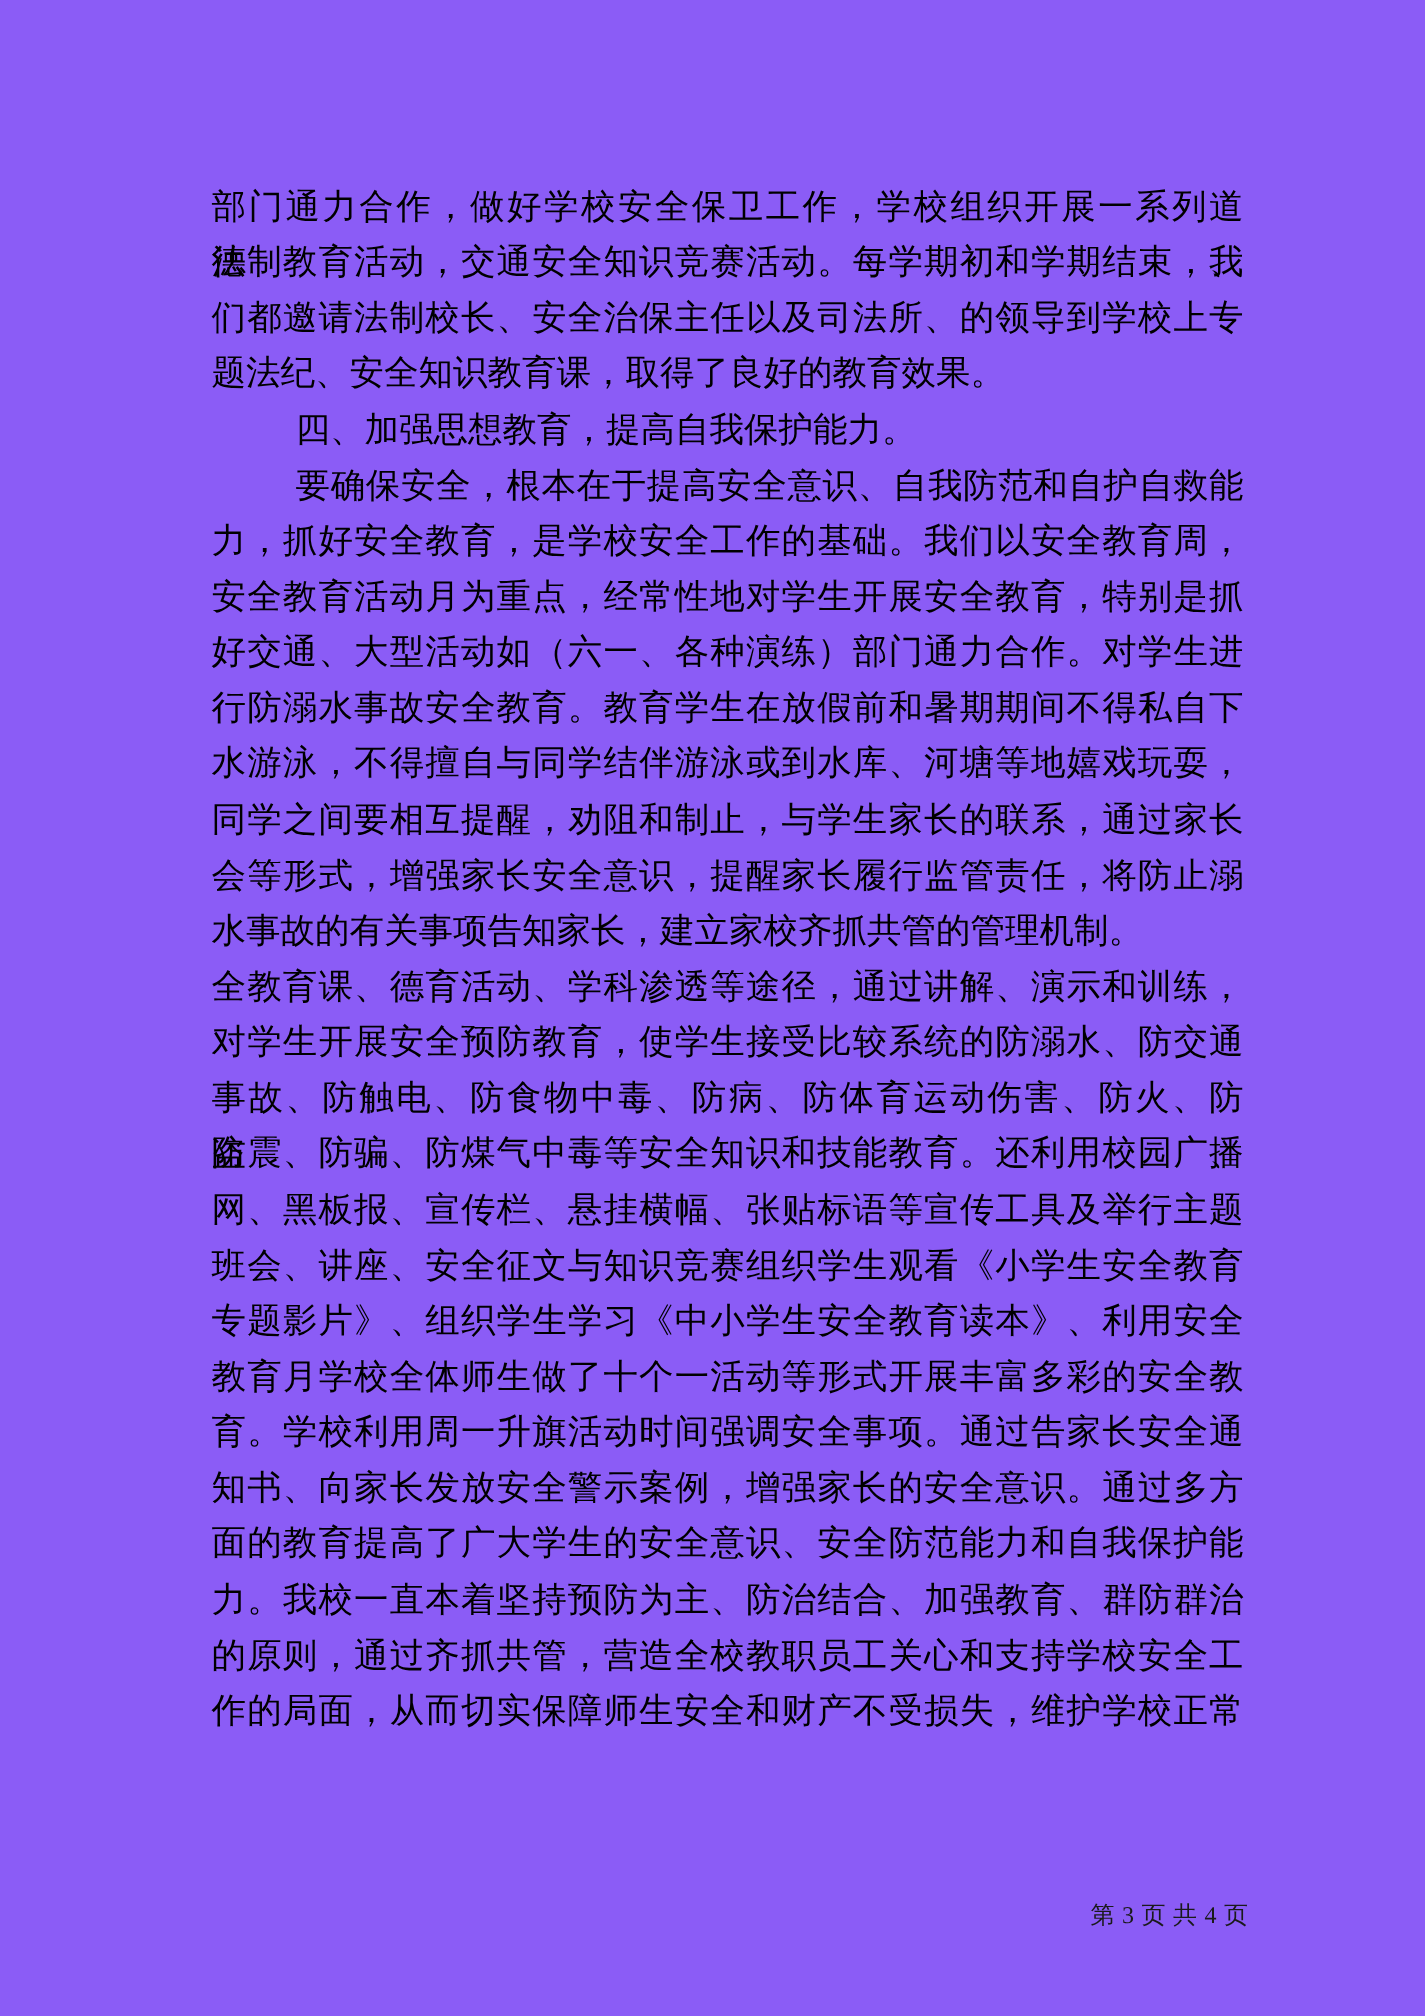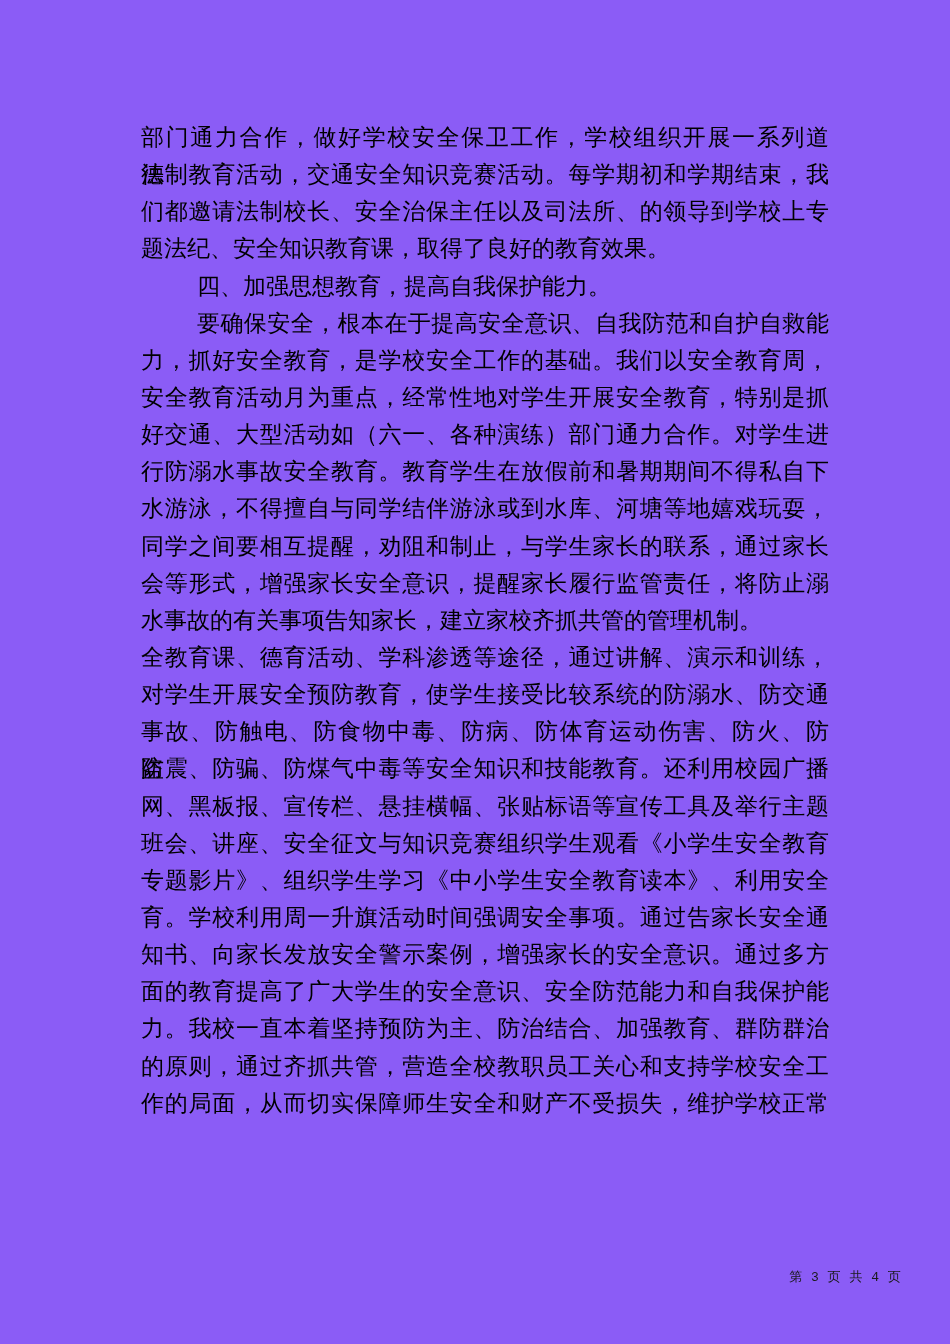--- a/index.html
+++ b/index.html
@@ -33,28 +33,27 @@
     overflow: visible;
   }
   .doc-body .line.fill {
     text-align-last: justify;
   }
   .doc-body .line.indent {
     text-indent: 56px;
   }
   .page-footer {
     position: absolute;
-    left: 756px;
+    left: 709px;
     top: 1245px;
-    font-size: 13px;
+    font-size: 16px;
     line-height: 22px;
     color: #1a1a1a;
     letter-spacing: 0.5px;
     white-space: pre;
-    font-family: Liberation Mono, monospace;
   }
 </style>
 </head>
 <body>
 
 <div class="page">
   <div class="doc-body" id="docBody">
       <div class="line fill">部门通力合作，做好学校安全保卫工作，学校组织开展一系列道德、</div>
       <div class="line fill">法制教育活动，交通安全知识竞赛活动。每学期初和学期结束，我</div>
       <div class="line fill">们都邀请法制校长、安全治保主任以及司法所、的领导到学校上专</div>
@@ -69,20 +68,21 @@
       <div class="line fill">同学之间要相互提醒，劝阻和制止，与学生家长的联系，通过家长</div>
       <div class="line fill">会等形式，增强家长安全意识，提醒家长履行监管责任，将防止溺</div>
       <div class="line">水事故的有关事项告知家长，建立家校齐抓共管的管理机制。</div>
       <div class="line fill">全教育课、德育活动、学科渗透等途径，通过讲解、演示和训练，</div>
       <div class="line fill">对学生开展安全预防教育，使学生接受比较系统的防溺水、防交通</div>
       <div class="line fill">事故、防触电、防食物中毒、防病、防体育运动伤害、防火、防盗、</div>
       <div class="line fill">防震、防骗、防煤气中毒等安全知识和技能教育。还利用校园广播</div>
       <div class="line fill">网、黑板报、宣传栏、悬挂横幅、张贴标语等宣传工具及举行主题</div>
       <div class="line fill">班会、讲座、安全征文与知识竞赛组织学生观看《小学生安全教育</div>
       <div class="line fill">专题影片》、组织学生学习《中小学生安全教育读本》、利用安全</div>
+      <div class="line fill">教育月学校全体师生做了十个一活动等形式开展丰富多彩的安全教</div>
       <div class="line fill">育。学校利用周一升旗活动时间强调安全事项。通过告家长安全通</div>
       <div class="line fill">知书、向家长发放安全警示案例，增强家长的安全意识。通过多方</div>
       <div class="line fill">面的教育提高了广大学生的安全意识、安全防范能力和自我保护能</div>
       <div class="line fill">力。我校一直本着坚持预防为主、防治结合、加强教育、群防群治</div>
       <div class="line fill">的原则，通过齐抓共管，营造全校教职员工关心和支持学校安全工</div>
       <div class="line fill">作的局面，从而切实保障师生安全和财产不受损失，维护学校正常</div>
     </div>
   <div class="page-footer">
     <span>第 3 页 共 4 页</span>
   </div>

